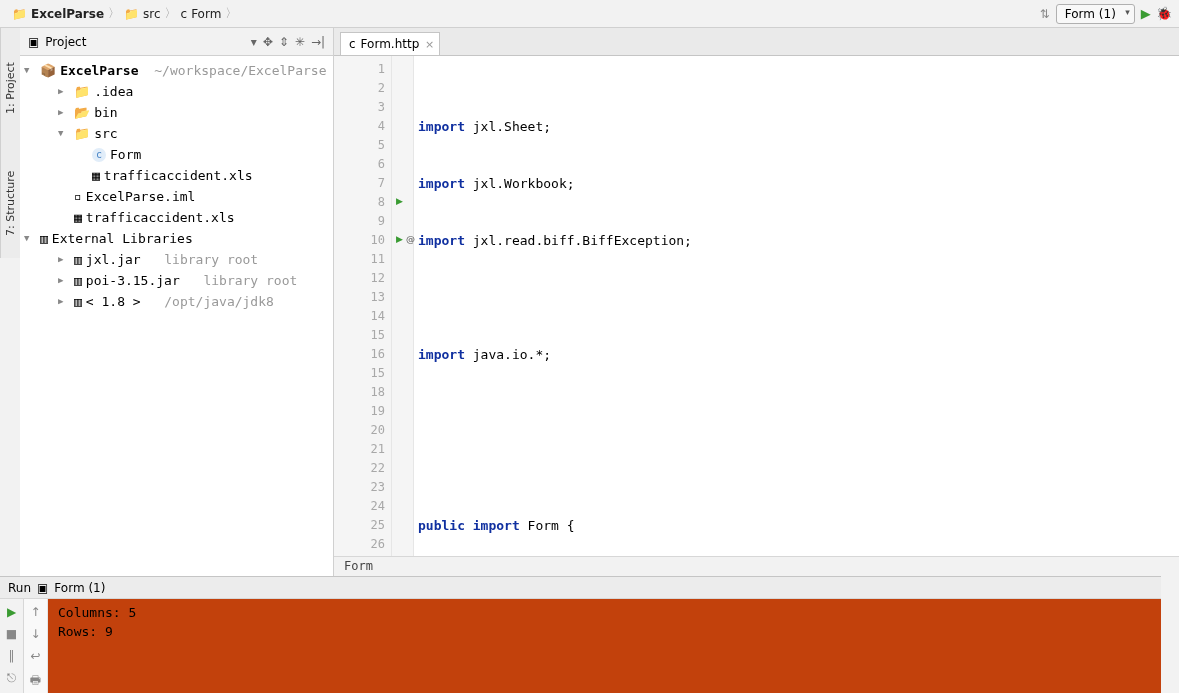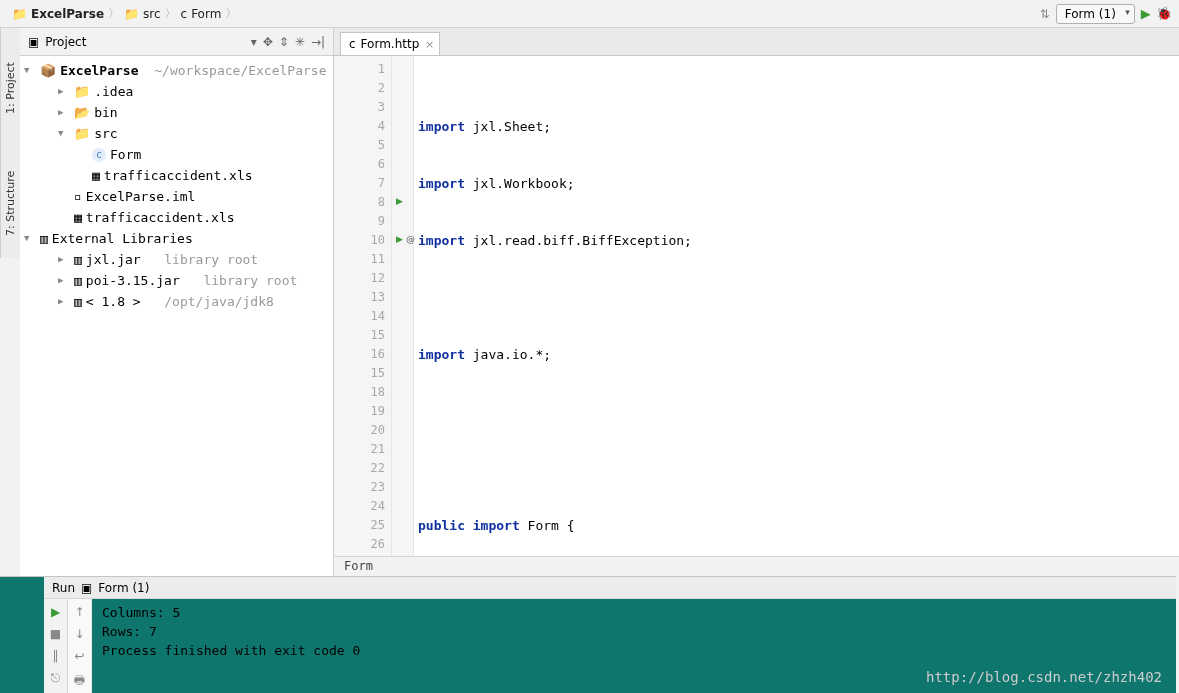--- a/index.html
+++ b/index.html
@@ -43,21 +43,21 @@
 .gut .ln { height:19px; }
 .gut-extra { width:22px; background:#f5f5f5; border-right:1px solid #e6e6e6; position:relative; }
 .fold { position:absolute; left:4px; font-size:9px; color:#888; }
 .code { flex:1; padding:4px 0 0 4px; line-height:19px; white-space:pre; position:relative; }
 .codeln { height:19px; }
 .kw { color:#1030a0; font-weight:bold; }
 .ln13 { background:#fffae3; position:absolute; left:0; right:0; height:19px; top:calc(4px + 12*19px); z-index:-1; }
 .crumb-bottom { height:20px; background:#f2f2f2; border-top:1px solid #d7d7d7; padding:2px 10px; font-size:12px; color:#444; font-family:"DejaVu Sans Mono",monospace; }
 
 
-.runpane { position:absolute; left:0; right:3px; bottom:0; height:117px; background:#0f766e; border-top:1px solid #c5c5c5; display:flex; flex-direction:column;padding-left:44px; }
+.runpane { position:absolute; left:0; right:18px; bottom:0; height:117px; background:#c2410c; border-top:1px solid #c5c5c5; display:flex; flex-direction:column; }
 .run-head { height:22px; background:#ececec; border-bottom:1px solid #d7d7d7; display:flex; align-items:center; padding:0 8px; gap:6px; font-size:12px; }
 .run-body { flex:1; display:flex; }
 .run-tools { width:24px; background:#f2f2f2; border-right:1px solid #d7d7d7; display:flex; flex-direction:column; align-items:center; padding-top:6px; gap:8px; }
 .run-tools2 { width:24px; background:#f9f9f9; border-right:1px solid #e6e6e6; display:flex; flex-direction:column; align-items:center; padding-top:6px; gap:8px; }
 .run-out { flex:1; padding:4px 10px; line-height:19px; position:relative; }
 .watermark { position:absolute; right:14px; bottom:6px; color:#ccc; font-size:14px; font-family:"DejaVu Sans Mono",monospace; }
 .green { color:#3a9b32; }
 .grey { color:#888; }
 </style>
 </head>
@@ -251,19 +251,17 @@
       <span class="grey">⎋</span>
     </div>
     <div class="run-tools2">
       <span class="grey">↑</span>
       <span class="grey">↓</span>
       <span class="grey">↩</span>
       <span class="grey">🖶</span>
     </div>
     <div class="run-out mono">
       <div>Columns: 5</div>
-      <div>Rows: 7</div>
+      <div>Rows: 9</div>
       <div></div>
-      <div>Process finished with exit code 0</div>
-      <div class="watermark">http://blog.csdn.net/zhzh402</div>
     </div>
   </div>
 </div>
 
 </body></html>

